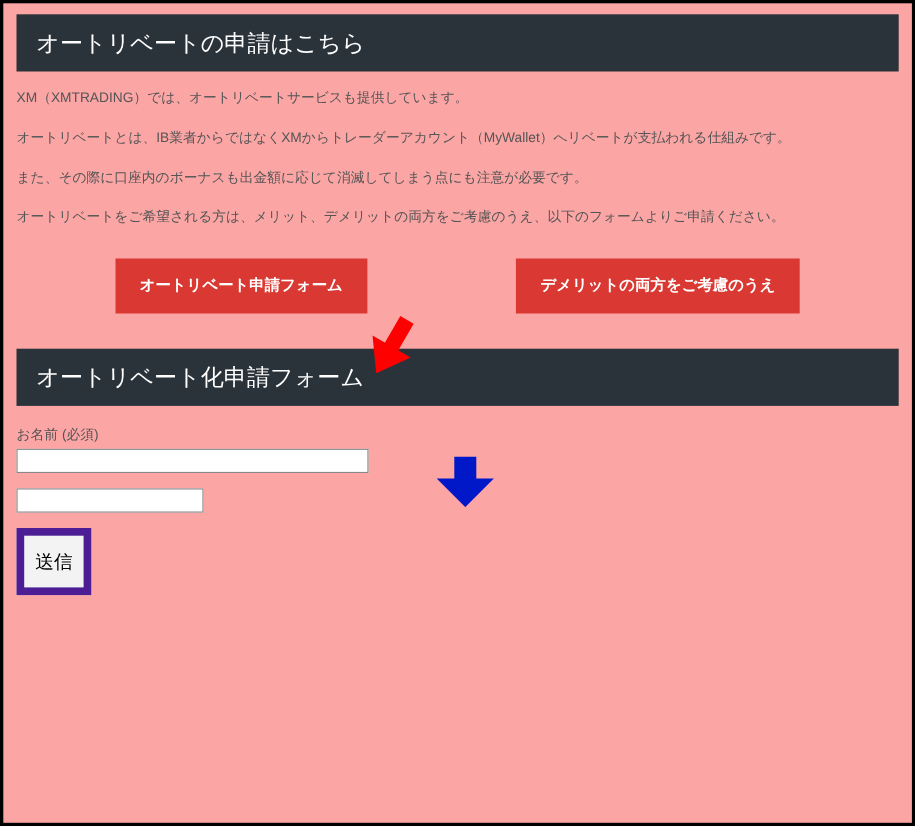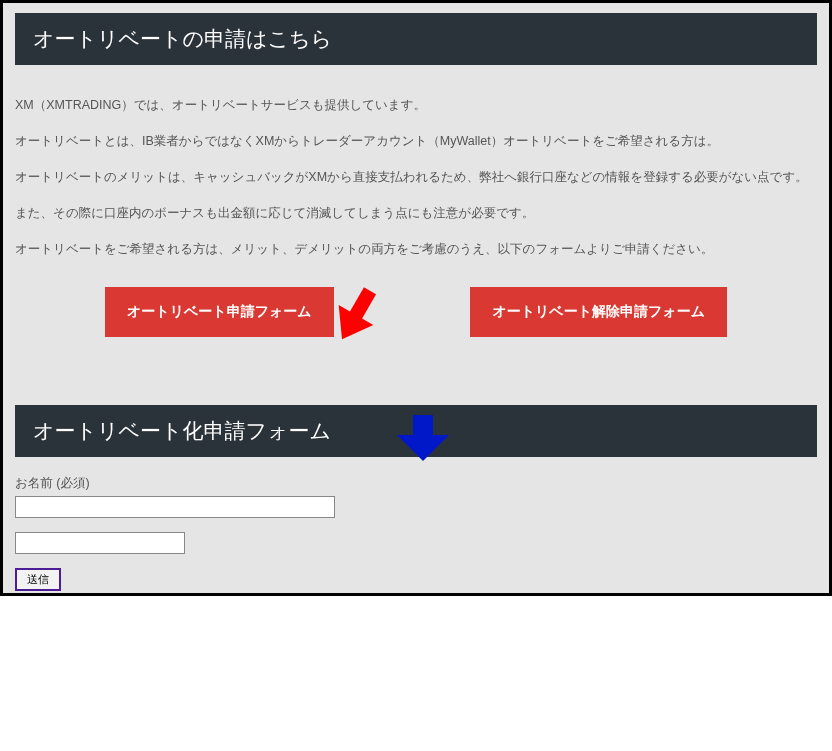--- a/index.html
+++ b/index.html
@@ -2,39 +2,39 @@
 <html><head>
 <meta charset="utf-8">
 <style>
   * { box-sizing: border-box; margin: 0; padding: 0; }
   body {
     font-family: "Meiryo", "Hiragino Sans", sans-serif;
     background: #fff;
   }
   .outer-frame {
     width: 832px;
-    height: 596px;
+    height: 751px;
     border: 3px solid #000;
     margin: 0 auto;
-    background: #e5e5e5;
+    background: #fca5a5;
     position: relative;
     overflow: hidden;
   }
   .inner {
     padding: 10px 12px 12px 12px;
   }
   .header-bar {
     background: #2b333a;
     color: #fff;
     padding: 12px 18px;
     font-size: 21px;
     font-weight: 400;
   }
   .body-text {
-    margin-top: 30px;
+    margin-top: 14px;
   }
   .body-text p {
     font-size: 12.5px;
     color: #555;
     margin-bottom: 16px;
     line-height: 1.6;
   }
   .button-row {
     display: flex;
     justify-content: space-between;
@@ -64,21 +64,21 @@
   }
   .arrow-blue {
     position: absolute;
     left: 392px;
     top: 412px;
     width: 56px;
     height: 46px;
     pointer-events: none;
   }
   .form-section {
-    margin-top: 68px;
+    margin-top: 32px;
   }
   .form-body {
     margin-top: 18px;
     display: flex;
     gap: 16px;
   }
   .form-left {
     flex: 0 0 340px;
   }
   .form-field {
@@ -94,24 +94,24 @@
     width: 320px;
     height: 22px;
     border: 1px solid #888;
     font-size: 13px;
     padding: 2px 4px;
   }
   .form-field.narrow input[type="text"] {
     width: 170px;
   }
   .submit-btn {
-    border: 2px solid #4c1d95;
+    border: 7px solid #4c1d95;
     background: #f3f3f3;
-    font-size: 11px;
-    padding: 2px 10px;
+    font-size: 17px;
+    padding: 12px 10px;
     cursor: pointer;
   }
   .form-right {
     flex: 1;
     padding-top: 6px;
   }
   .callout-text {
     font-size: 25px;
     font-weight: bold;
     color: #000;
@@ -124,29 +124,28 @@
 
 <div class="outer-frame">
   <div class="inner">
 
     <div class="header-bar">
       <span>オートリベートの申請はこちら</span>
     </div>
 
     <div class="body-text">
       <p>XM（XMTRADING）では、オートリベートサービスも提供しています。</p>
-      <p>オートリベートとは、IB業者からではなくXMからトレーダーアカウント（MyWallet）オートリベートをご希望される方は。</p>
-      <p>オートリベートのメリットは、キャッシュバックがXMから直接支払われるため、弊社へ銀行口座などの情報を登録する必要がない点です。</p>
+      <p>オートリベートとは、IB業者からではなくXMからトレーダーアカウント（MyWallet）へリベートが支払われる仕組みです。</p>
       <p>また、その際に口座内のボーナスも出金額に応じて消滅してしまう点にも注意が必要です。</p>
       <p>オートリベートをご希望される方は、メリット、デメリットの両方をご考慮のうえ、以下のフォームよりご申請ください。</p>
     </div>
 
     <div class="button-row">
       <button class="red-button">オートリベート申請フォーム</button>
-      <button class="red-button">オートリベート解除申請フォーム</button>
+      <button class="red-button">デメリットの両方をご考慮のうえ</button>
     </div>
 
     <div class="form-section">
       <div class="header-bar">
         <span>オートリベート化申請フォーム</span>
       </div>
 
       <div class="form-body">
         <div class="form-left">
 

